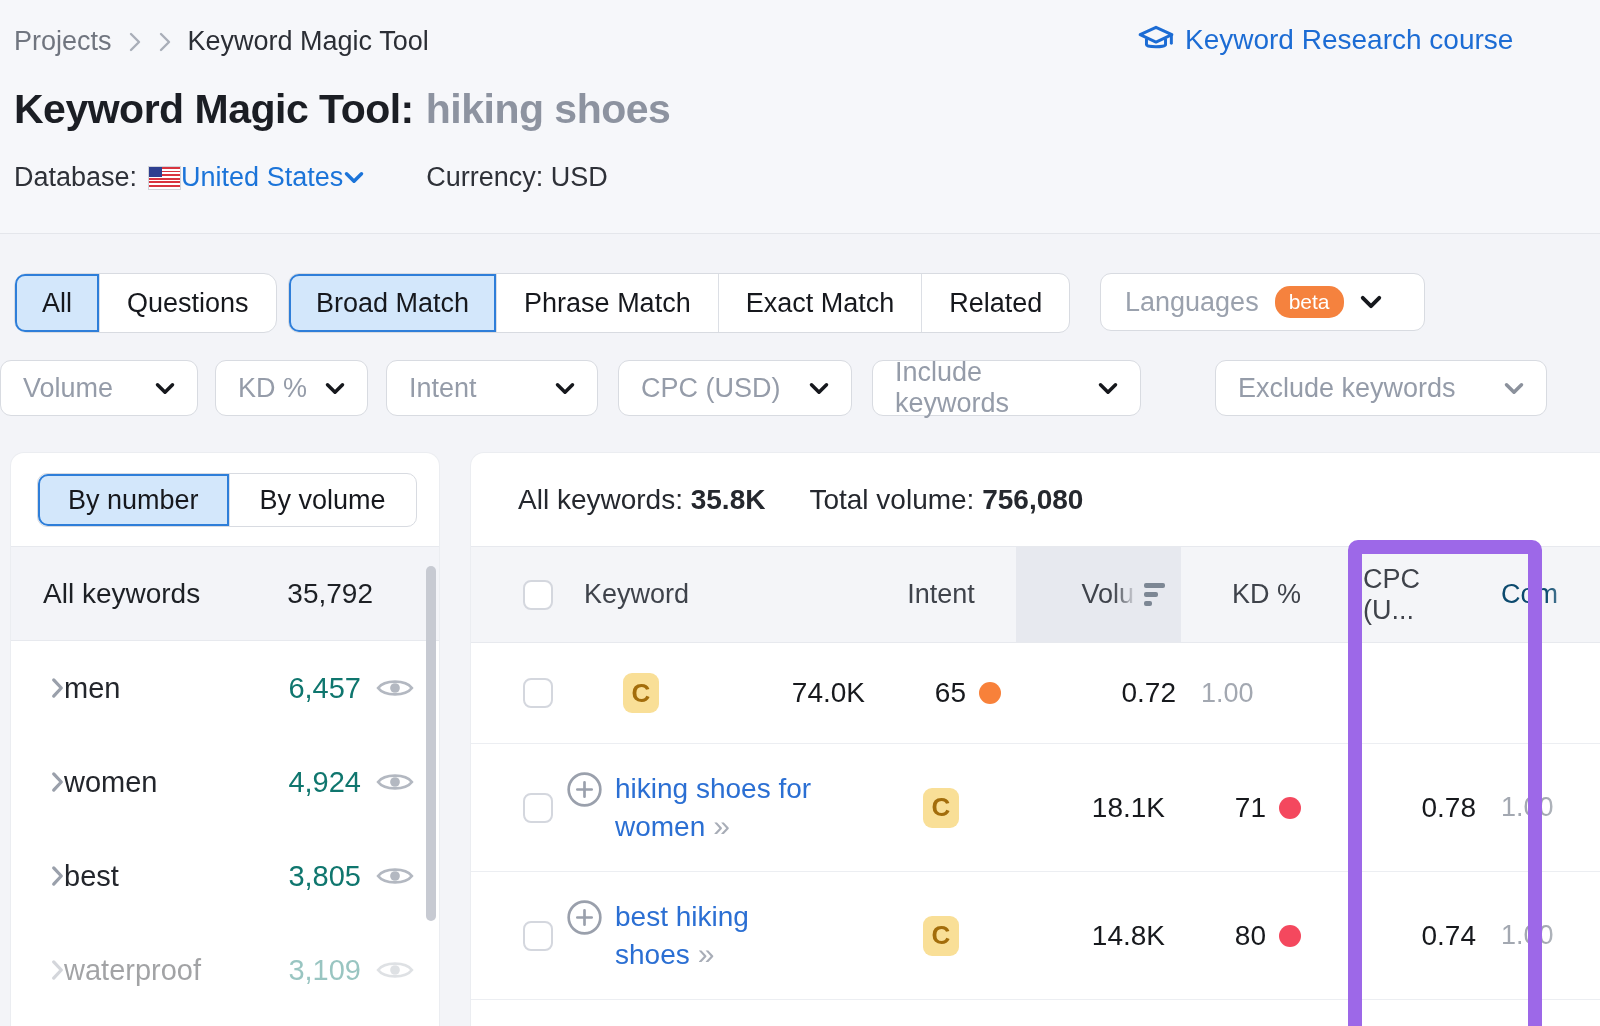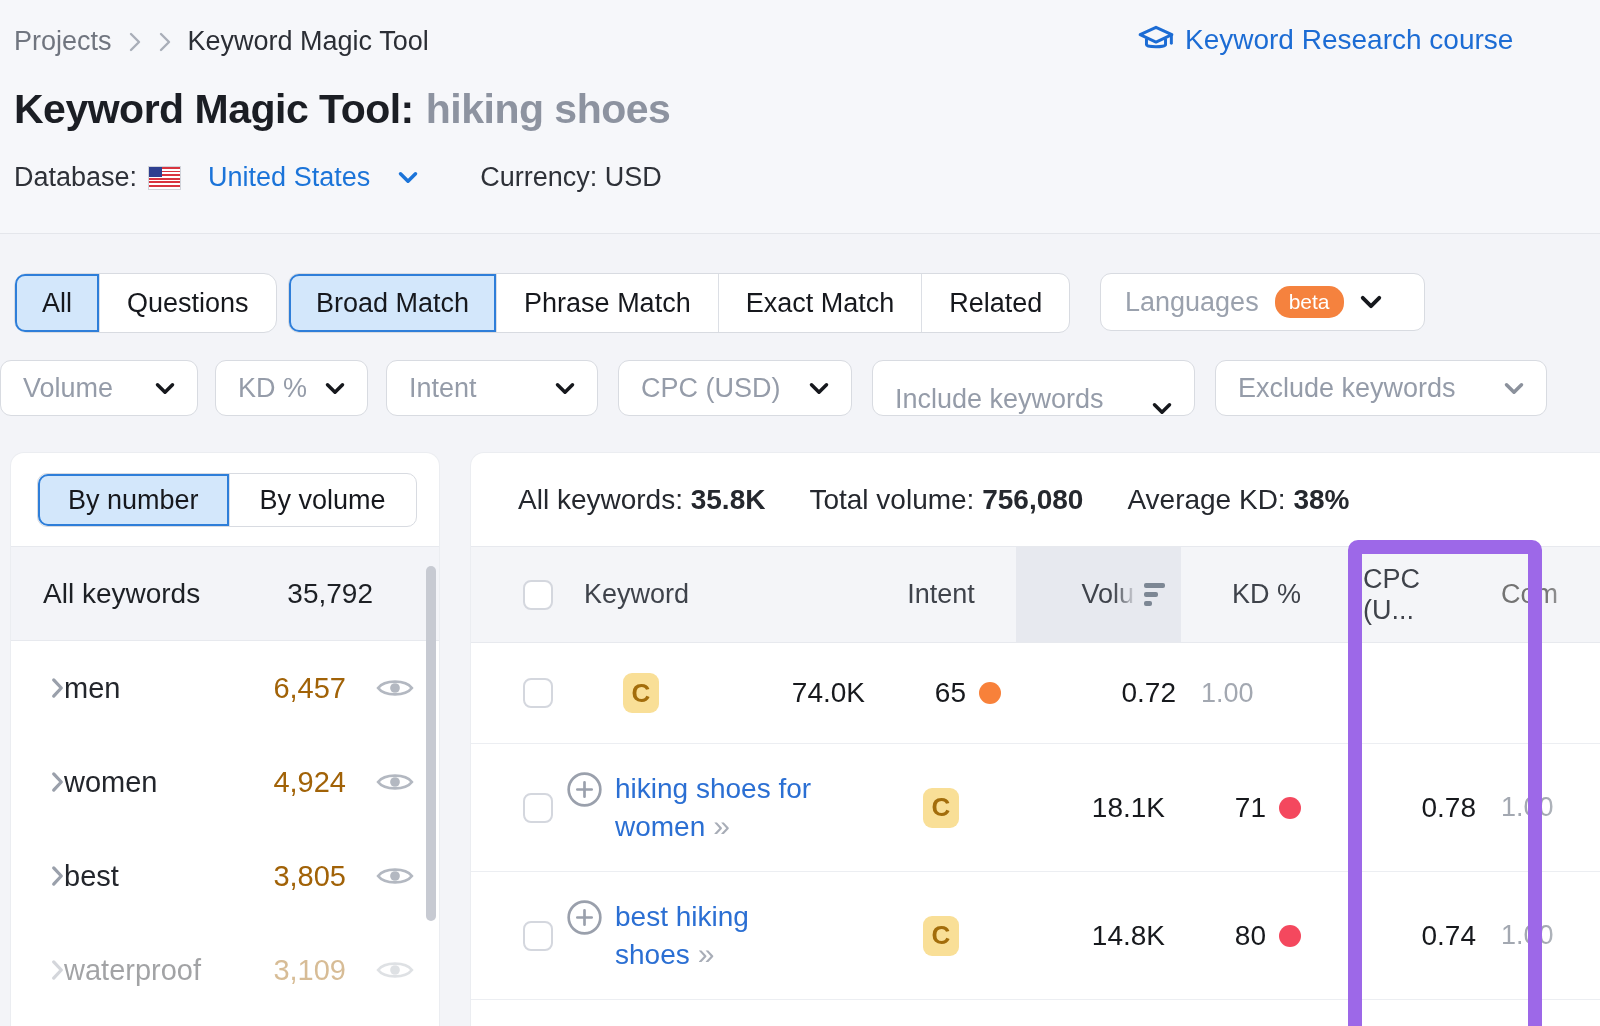--- a/index.html
+++ b/index.html
@@ -12,21 +12,21 @@
   .crumb{color:#70757f;cursor:pointer;}
   .crumb.current{color:#2b2e35;}
   .crumb-sep{display:flex;color:#a9aeb8;}
   .course{position:absolute;top:24px;left:1138px;width:470px;display:flex;align-items:center;gap:11px;
           font-size:28px;color:#1c6cd4;cursor:pointer;
           -webkit-mask-image:linear-gradient(90deg,#000 82%,transparent 99%);
           mask-image:linear-gradient(90deg,#000 82%,transparent 99%);}
   .title{position:absolute;top:86px;left:14px;font-size:41px;font-weight:700;letter-spacing:-.5px;}
   .title .q{color:#8d93a0;margin-left:12px;}
   .dbrow{position:absolute;top:162px;left:14px;display:flex;align-items:center;font-size:27px;color:#2e3138;}
-  .dblink{display:flex;align-items:center;gap:28px;color:#1b74d9;margin-left:12px;cursor:pointer;}
+  .dblink{display:flex;align-items:center;gap:1px;color:#1b74d9;margin-left:12px;cursor:pointer;}
   .flag{width:31px;height:22px;display:inline-block;position:relative;flex:0 0 31px;
         background:repeating-linear-gradient(180deg,#d8343f 0 1.8px,#fff 1.8px 3.6px);outline:1px solid #d0d3da;}
   .flag::before{content:"";position:absolute;left:0;top:0;width:13px;height:10px;background:#2e3f8f;}
   .currency{margin-left:62px;}
 
   
   .filters{position:absolute;top:233px;left:0;right:0;height:219px;}
   .tab-group{position:absolute;display:inline-flex;background:#fff;border:1px solid #d8dbe1;border-radius:11px;height:58px;}
   .tab{display:flex;align-items:center;padding:0 27px;font-size:27px;color:#16181d;cursor:pointer;white-space:nowrap;}
   .tab + .tab{border-left:1px solid #dcdfe5;}
@@ -51,21 +51,21 @@
 
   
   .toggle{display:inline-flex;background:#fff;border:1px solid #d8dbe1;border-radius:10px;height:52px;margin:20px 0 0 26px;}
   .toggle .tab{font-size:27px;padding:0 30px;}
   .sb-band{position:absolute;top:93px;left:0;right:0;height:95px;background:#f3f4f8;border-top:1px solid #e7e9ee;
            border-bottom:1px solid #e7e9ee;display:flex;align-items:center;justify-content:space-between;
            padding:0 66px 0 32px;font-size:28px;color:#1d2025;box-sizing:border-box;}
   .sb-list{position:absolute;top:188px;left:0;right:0;}
   .sb-row{height:94px;display:flex;align-items:center;padding:0 25px 0 40px;cursor:pointer;}
   .sb-row .lbl{font-size:29px;color:#23262c;flex:1;}
-  .sb-row .num{font-size:29px;color:#a16207;margin-right:30px;}
+  .sb-row .num{font-size:29px;color:#0f766e;margin-right:15px;}
   .sb-row.faded{opacity:.42;}
   .sb-chev{display:flex;color:#9aa0ab;}
   .sb-thumb{position:absolute;right:3px;top:113px;width:10px;height:355px;background:#c7cad2;border-radius:6px;cursor:pointer;}
 
   
   .stats{height:93px;display:flex;align-items:center;gap:44px;padding-left:47px;font-size:28px;color:#25282e;}
   .stats b{font-weight:700;}
   .thead{height:95px;display:flex;align-items:stretch;background:#f4f5f8;border-top:1px solid #e7e9ee;
          border-bottom:1px solid #e7e9ee;font-size:27px;color:#3f434b;}
   .thead>div{display:flex;align-items:center;}
@@ -74,21 +74,21 @@
   .c-kw{flex:0 0 300px;display:flex;align-items:flex-start;gap:12px;padding:26px 0;box-sizing:border-box;}
   .thead .c-kw{align-items:center;padding:0 0 0 18px;}
   .c-int{flex:0 0 150px;display:flex;justify-content:center;}
   .c-vol{flex:0 0 165px;display:flex;justify-content:flex-end;padding-right:16px;box-sizing:border-box;}
   .thead .c-vol{background:#e7e9ef;}
   .c-kd{flex:0 0 130px;display:flex;justify-content:flex-end;align-items:center;gap:13px;padding-right:10px;box-sizing:border-box;}
   .c-gap{flex:0 0 30px;}
   .c-cpc{flex:0 0 160px;display:flex;justify-content:flex-end;padding-right:25px;box-sizing:border-box;}
   .thead .c-cpc{justify-content:flex-start;padding-left:22px;}
   .c-com{flex:1;overflow:hidden;color:#a3a8b1;font-size:27px;}
-  .thead .c-com{color:#737373;text-align:right;}
+  .thead .c-com{color:#0c4a6e;text-align:right;}
   .checkbox{width:30px;height:30px;background:#fff;border:2px solid #d4d7de;border-radius:8px;box-sizing:border-box;cursor:pointer;}
   .kw-text{width:238px;line-height:37px;}
   .kw-link{color:#2b6fd3;cursor:pointer;}
   .dbl{color:#a8adb7;font-size:30px;margin-left:8px;cursor:pointer;}
   .intent-badge{width:36px;height:40px;border-radius:9px;background:#f9df97;color:#a36d0b;font-weight:700;
                 font-size:26px;display:flex;align-items:center;justify-content:center;}
   .dot{width:22px;height:22px;border-radius:50%;display:inline-block;}
   .sorticon{display:inline-flex;flex-direction:column;gap:4px;margin-left:10px;}
   .sorticon i{display:block;height:5px;border-radius:2px;background:#7d8794;}
   .sorticon i:nth-child(1){width:21px;}
@@ -200,21 +200,21 @@
         </span>
     </div>
     <div class="dd" style="left:618px;width:234px;">
       <span>CPC (USD)</span>
       <span class="chev">
           <svg width="20" height="13" viewBox="0 0 16 10">
             <path d="M2 2l6 6 6-6" fill="none" stroke="currentColor" stroke-width="2.8" stroke-linecap="round" stroke-linejoin="round"></path>
           </svg>
         </span>
     </div>
-    <div class="dd" style="left:872px;width:323px;align-items:flex-end;">
+    <div class="dd" style="left:872px;width:269px;">
       <span>Include keywords</span>
       <span class="chev">
           <svg width="20" height="13" viewBox="0 0 16 10">
             <path d="M2 2l6 6 6-6" fill="none" stroke="currentColor" stroke-width="2.8" stroke-linecap="round" stroke-linejoin="round"></path>
           </svg>
         </span>
     </div>
     <div class="dd" style="left:1215px;width:332px;">
       <span>Exclude keywords</span>
       <span class="chev gray">
@@ -296,21 +296,20 @@
           </span>
       </div>
     </div>
     <div class="sb-thumb"></div>
   </div>
 
   <div class="card tablecard">
     <div class="stats">
       <span><span>All keywords:</span> <b>35.8K</b></span>
       <span><span>Total volume:</span> <b>756,080</b></span>
-      <span><span>Average KD:</span> <b>38%</b></span>
     </div>
 
     <div class="thead">
       <div class="c-check">
           <span class="checkbox"></span>
         </div>
       <div class="c-kw">
           <span>Keyword</span>
         </div>
       <div class="c-int">

